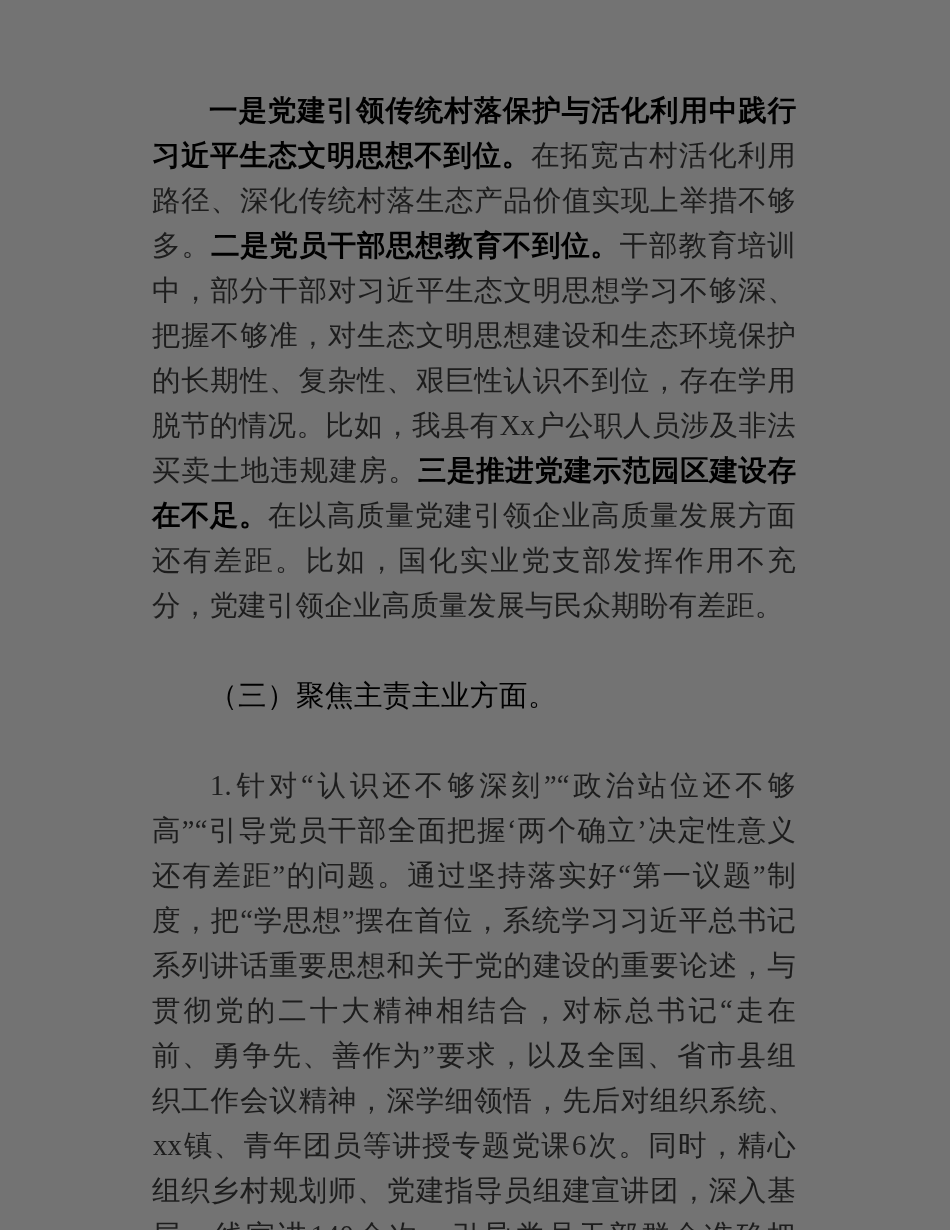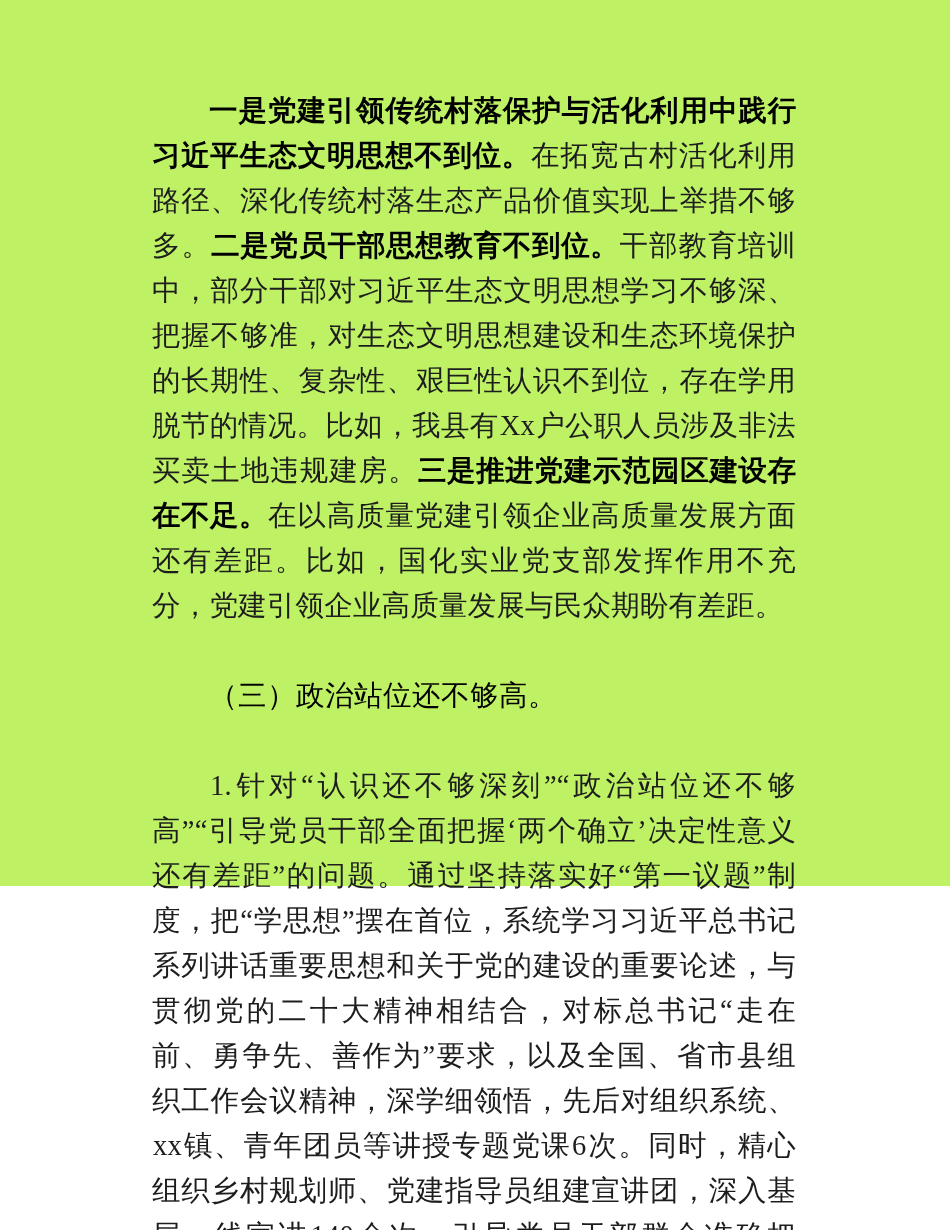--- a/index.html
+++ b/index.html
@@ -15,22 +15,22 @@
     overflow: hidden;
     font-family: "Liberation Serif", "DejaVu Serif", serif;
     color: #1a1a1a;
   }
 
   .page {
     position: absolute;
     left: 0;
     top: 0;
     width: 950px;
-    height: 886px;
-    background: #bef264;
+    height: 1230px;
+    background: #737373;
   }
 
   .content {
     position: absolute;
     left: 152px;
     top: 88px;
     width: 644px;
   }
 
   
@@ -76,18 +76,18 @@
   }
 </style>
 </head>
 <body>
 
 <div class="page">
   <div class="content">
 
     <p class="para" id="p1"><span class="hei-bold">一是党建引领传统村落保护与活化利用中践行习近平生态文明思想不到位。</span><span>在拓宽古村活化利用路径、深化传统村落生态产品价值实现上举措不够多。</span><span class="hei-bold">二是党员干部思想教育不到位。</span><span>干部教育培训中，部分干部对习近平生态文明思想学习不够深、把握不够准，对生态文明思想建设和生态环境保护的长期性、复杂性、艰巨性认识不到位，存在学用脱节的情况。比如，我县有</span><span class="latin">Xx</span><span>户公职人员涉及非法买卖土地违规建房。</span><span class="hei-bold">三是推进党建示范园区建设存在不足。</span><span>在以高质量党建引领企业高质量发展方面还有差距。比如，国化实业党支部发挥作用不充分，党建引领企业高质量发展与民众期盼有差距。</span></p>
 
-    <p class="section-heading gap-before" id="p2">（三）政治站位还不够高。</p>
+    <p class="section-heading gap-before" id="p2">（三）聚焦主责主业方面。</p>
 
     <p class="para gap-before" id="p3"><span class="latin">1.</span><span>针对“认识还不够深刻”“政治站位还不够高”“引导党员干部全面把握‘两个确立’决定性意义还有差距”的问题。通过坚持落实好“第一议题”制度，把“学思想”摆在首位，系统学习习近平总书记系列讲话重要思想和关于党的建设的重要论述，与贯彻党的二十大精神相结合，对标总书记“走在前、勇争先、善作为”要求，以及全国、省市县组织工作会议精神，深学细领悟，先后对组织系统、</span><span class="latin">xx</span><span>镇、青年团员等讲授专题党课</span><span class="latin">6</span><span>次。同时，精心组织乡村规划师、党建指导员组建宣讲团，深入基层一线宣讲</span><span class="latin">140</span><span>余次，引导党员干部群众准确把握“两个确</span></p>
 
   </div>
 </div>
 
 </body></html>

